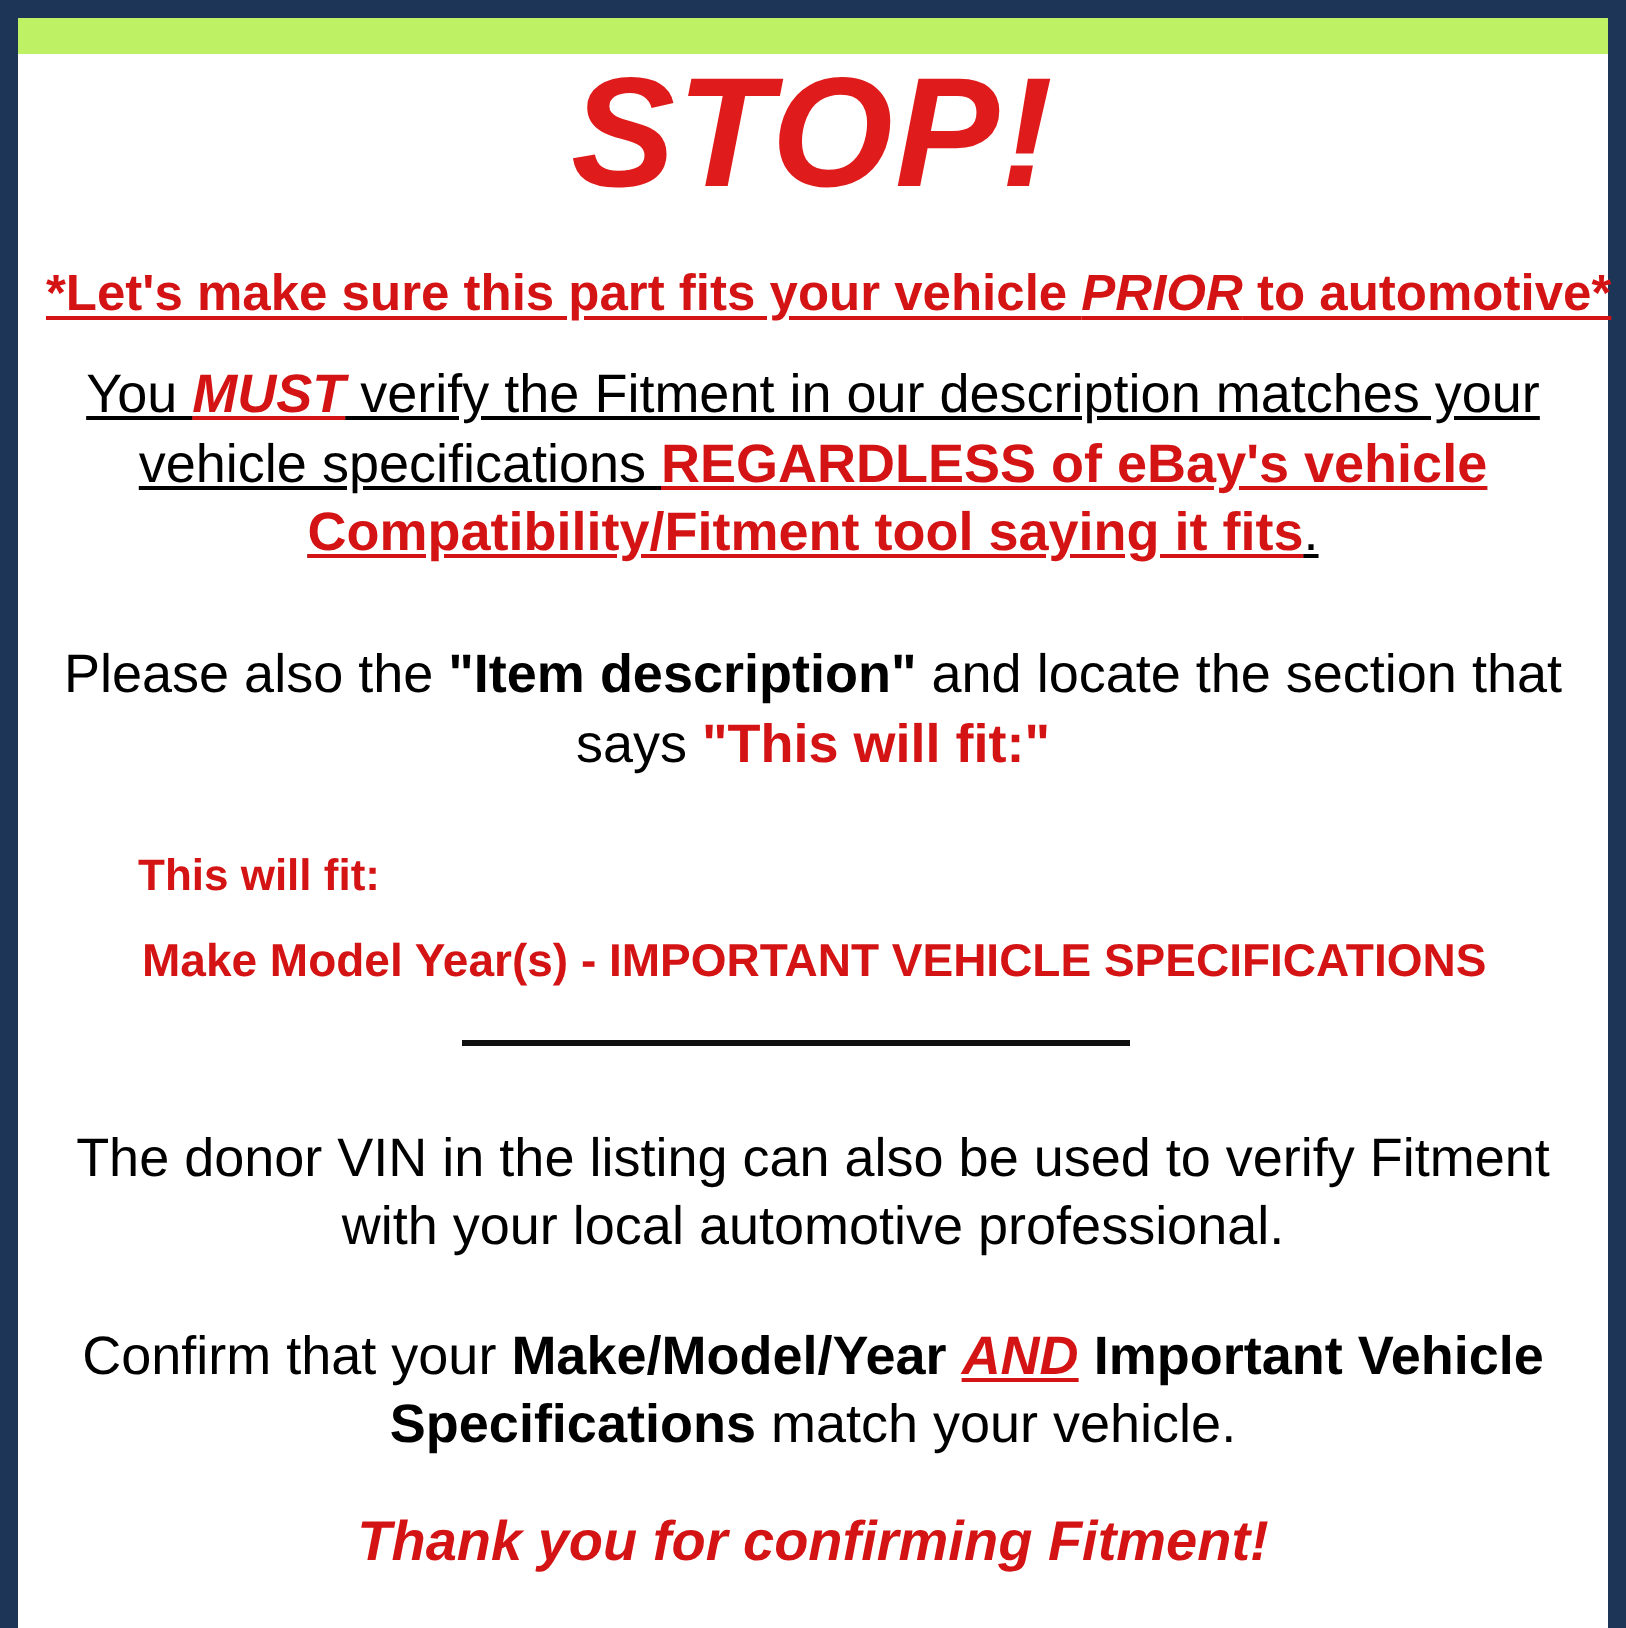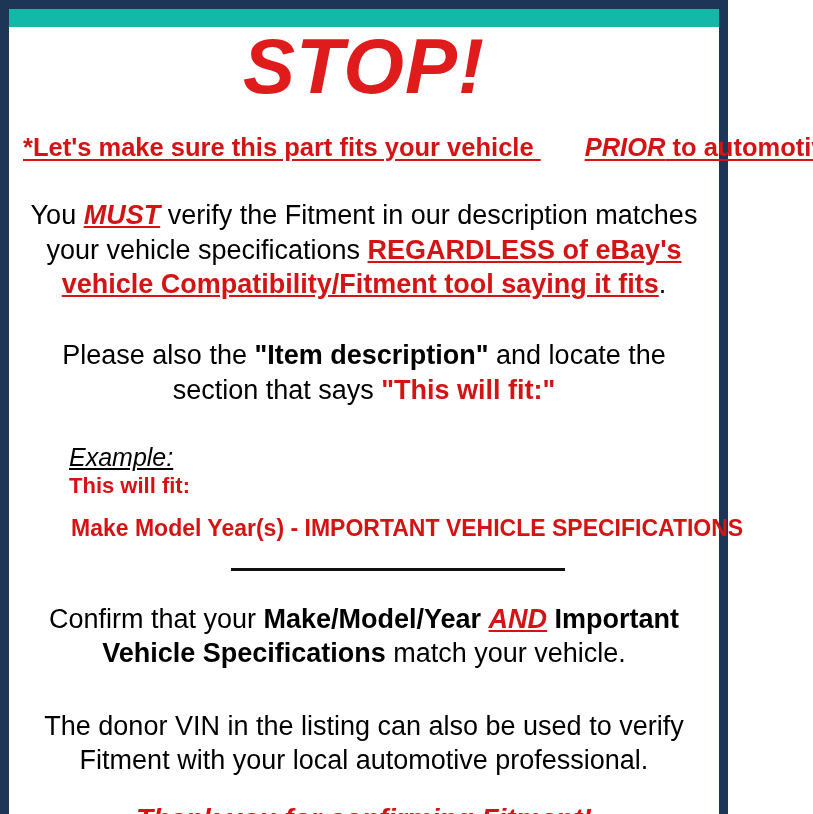--- a/index.html
+++ b/index.html
@@ -9,23 +9,23 @@
   }
   body {
     width: 813px;
     height: 814px;
     overflow: hidden;
     font-family: "Liberation Sans", sans-serif;
   }
 
   #notice-card {
     box-sizing: border-box;
-    width: 728px;
+    width: 813px;
     height: 814px;
-    background: #14b8a6;
+    background: #bef264;
     border: 9px solid #1d3557;
     position: relative;
   }
 
   #notice-inner {
     box-sizing: border-box;
     width: 100%;
     height: 100%;
     background: #ffffff;
     padding: 0 14px;
@@ -51,33 +51,32 @@
     font-size: 25.5px;
     line-height: 1.15;
     text-decoration: underline;
     text-underline-offset: 3px;
     margin: 28px 0 0 0;
     white-space: nowrap;
     text-align: center;
   }
   .subtitle .ital {
     font-style: italic;
-    margin-left: 44px;
   }
 
   
   .para {
     color: #000000;
     font-size: 27px;
     line-height: 1.28;
     margin: 0;
     padding: 0 6px;
     text-align: center;
   }
-  .para-must   { margin-top: 36px; }
+  .para-must   { margin-top: 18px; text-decoration: underline; }
   .para-view   { margin-top: 36px; }
   .para-confirm{ margin-top: 30px; }
   .para-vin    { margin-top: 38px; }
   .u      { text-decoration: underline; text-underline-offset: 2px; }
   .redbu  { color: #d41414; font-weight: bold; font-style: italic;
             text-decoration: underline; text-underline-offset: 2px; }
   .redb   { color: #d41414; font-weight: bold; }
   .blackb { color: #000000; font-weight: bold; }
 
   
@@ -146,29 +145,28 @@
 
     <div class="stop-title">STOP!</div>
 
     <div class="subtitle"><span>*Let's make sure this part fits your vehicle </span><span class="ital">PRIOR</span><span> to automotive*</span></div>
 
     <p class="para para-must"><span>You </span><span class="redbu">MUST</span><span> verify the Fitment in our description matches your vehicle specifications </span><span class="redb u">REGARDLESS of eBay's vehicle Compatibility/Fitment tool saying it fits</span><span>.</span></p>
 
     <p class="para para-view"><span>Please also the </span><span class="blackb">"Item description"</span><span> and locate the section that says </span><span class="redb">"This will fit:"</span></p>
 
     <div class="example-block">
-      <div><span class="example-label">Example:</span></div>
       <div class="example-fit">This will fit:</div>
       <div class="example-spec">Make Model Year(s) - IMPORTANT VEHICLE SPECIFICATIONS</div>
     </div>
 
     <div class="divider-wrap">
       <div class="divider"></div>
     </div>
 
+    <p class="para para-vin">The donor VIN in the listing can also be used to verify Fitment with your local automotive professional.</p>
+
     <p class="para para-confirm"><span>Confirm that your </span><span class="blackb">Make/Model/Year</span><span> </span><span class="redbu">AND</span><span> </span><span class="blackb">Important Vehicle Specifications</span><span> match your vehicle.</span></p>
-
-    <p class="para para-vin">The donor VIN in the listing can also be used to verify Fitment with your local automotive professional.</p>
 
     <div class="thankyou">Thank you for confirming Fitment!</div>
 
   </div>
 </div>
 
 </body></html>

